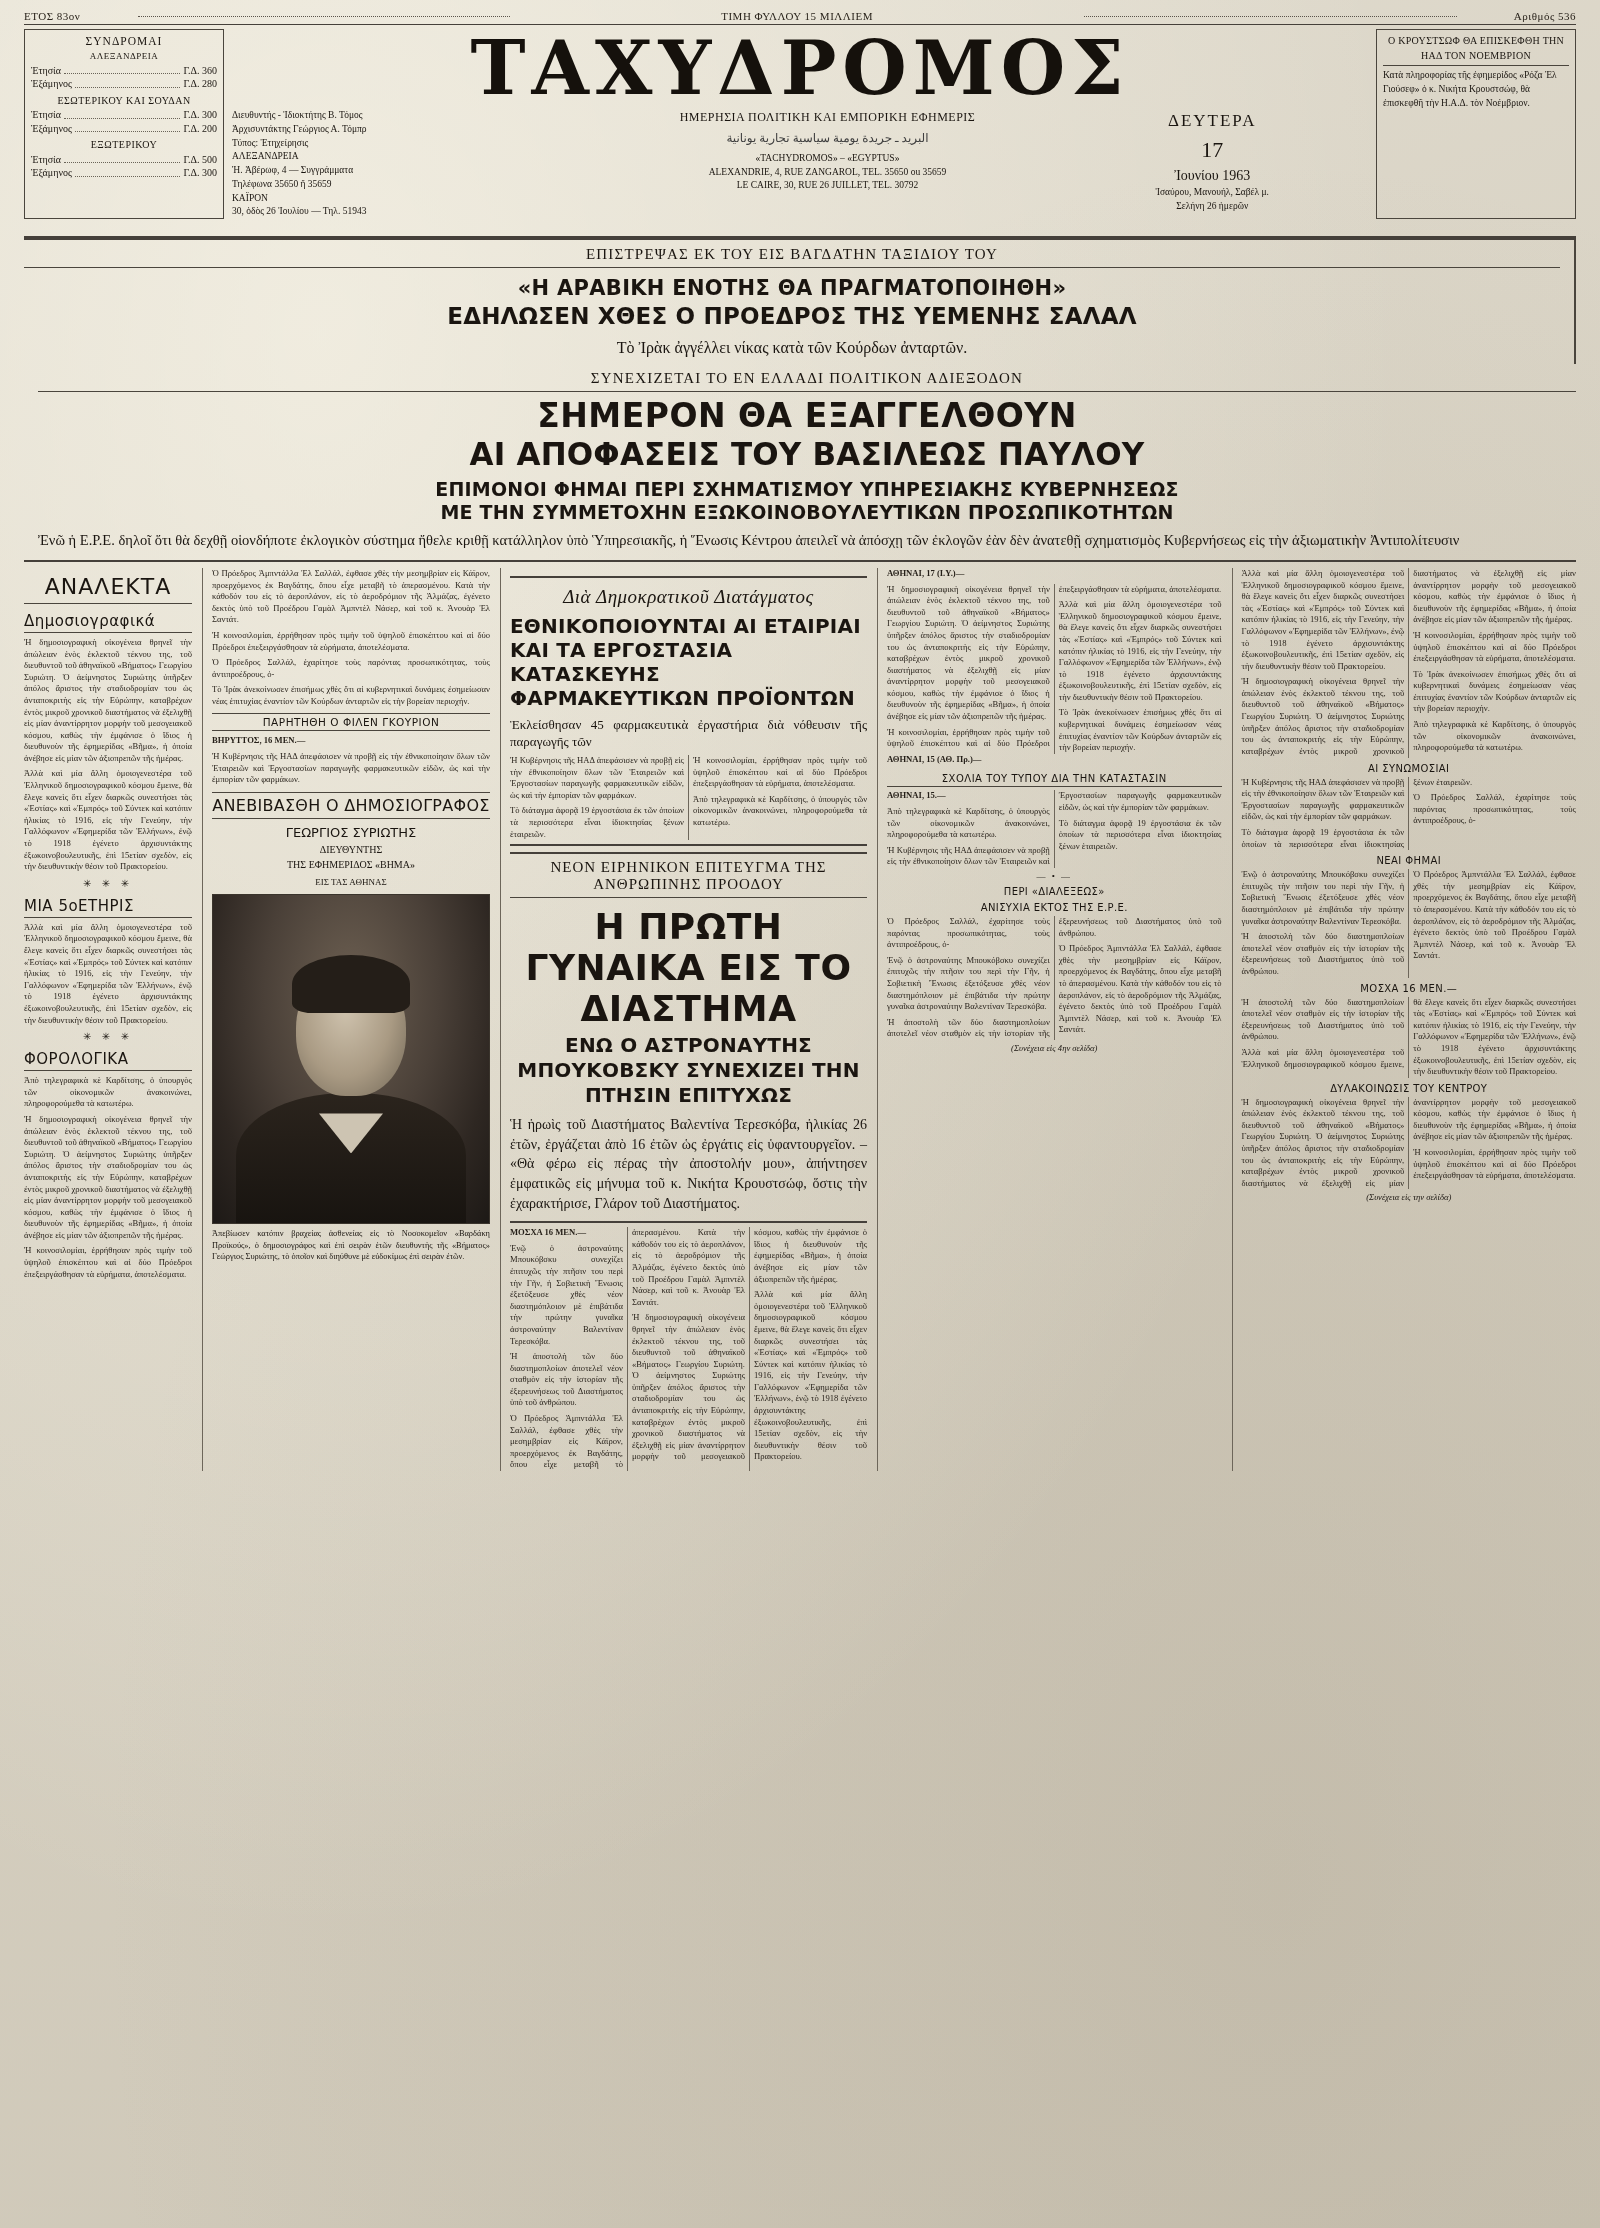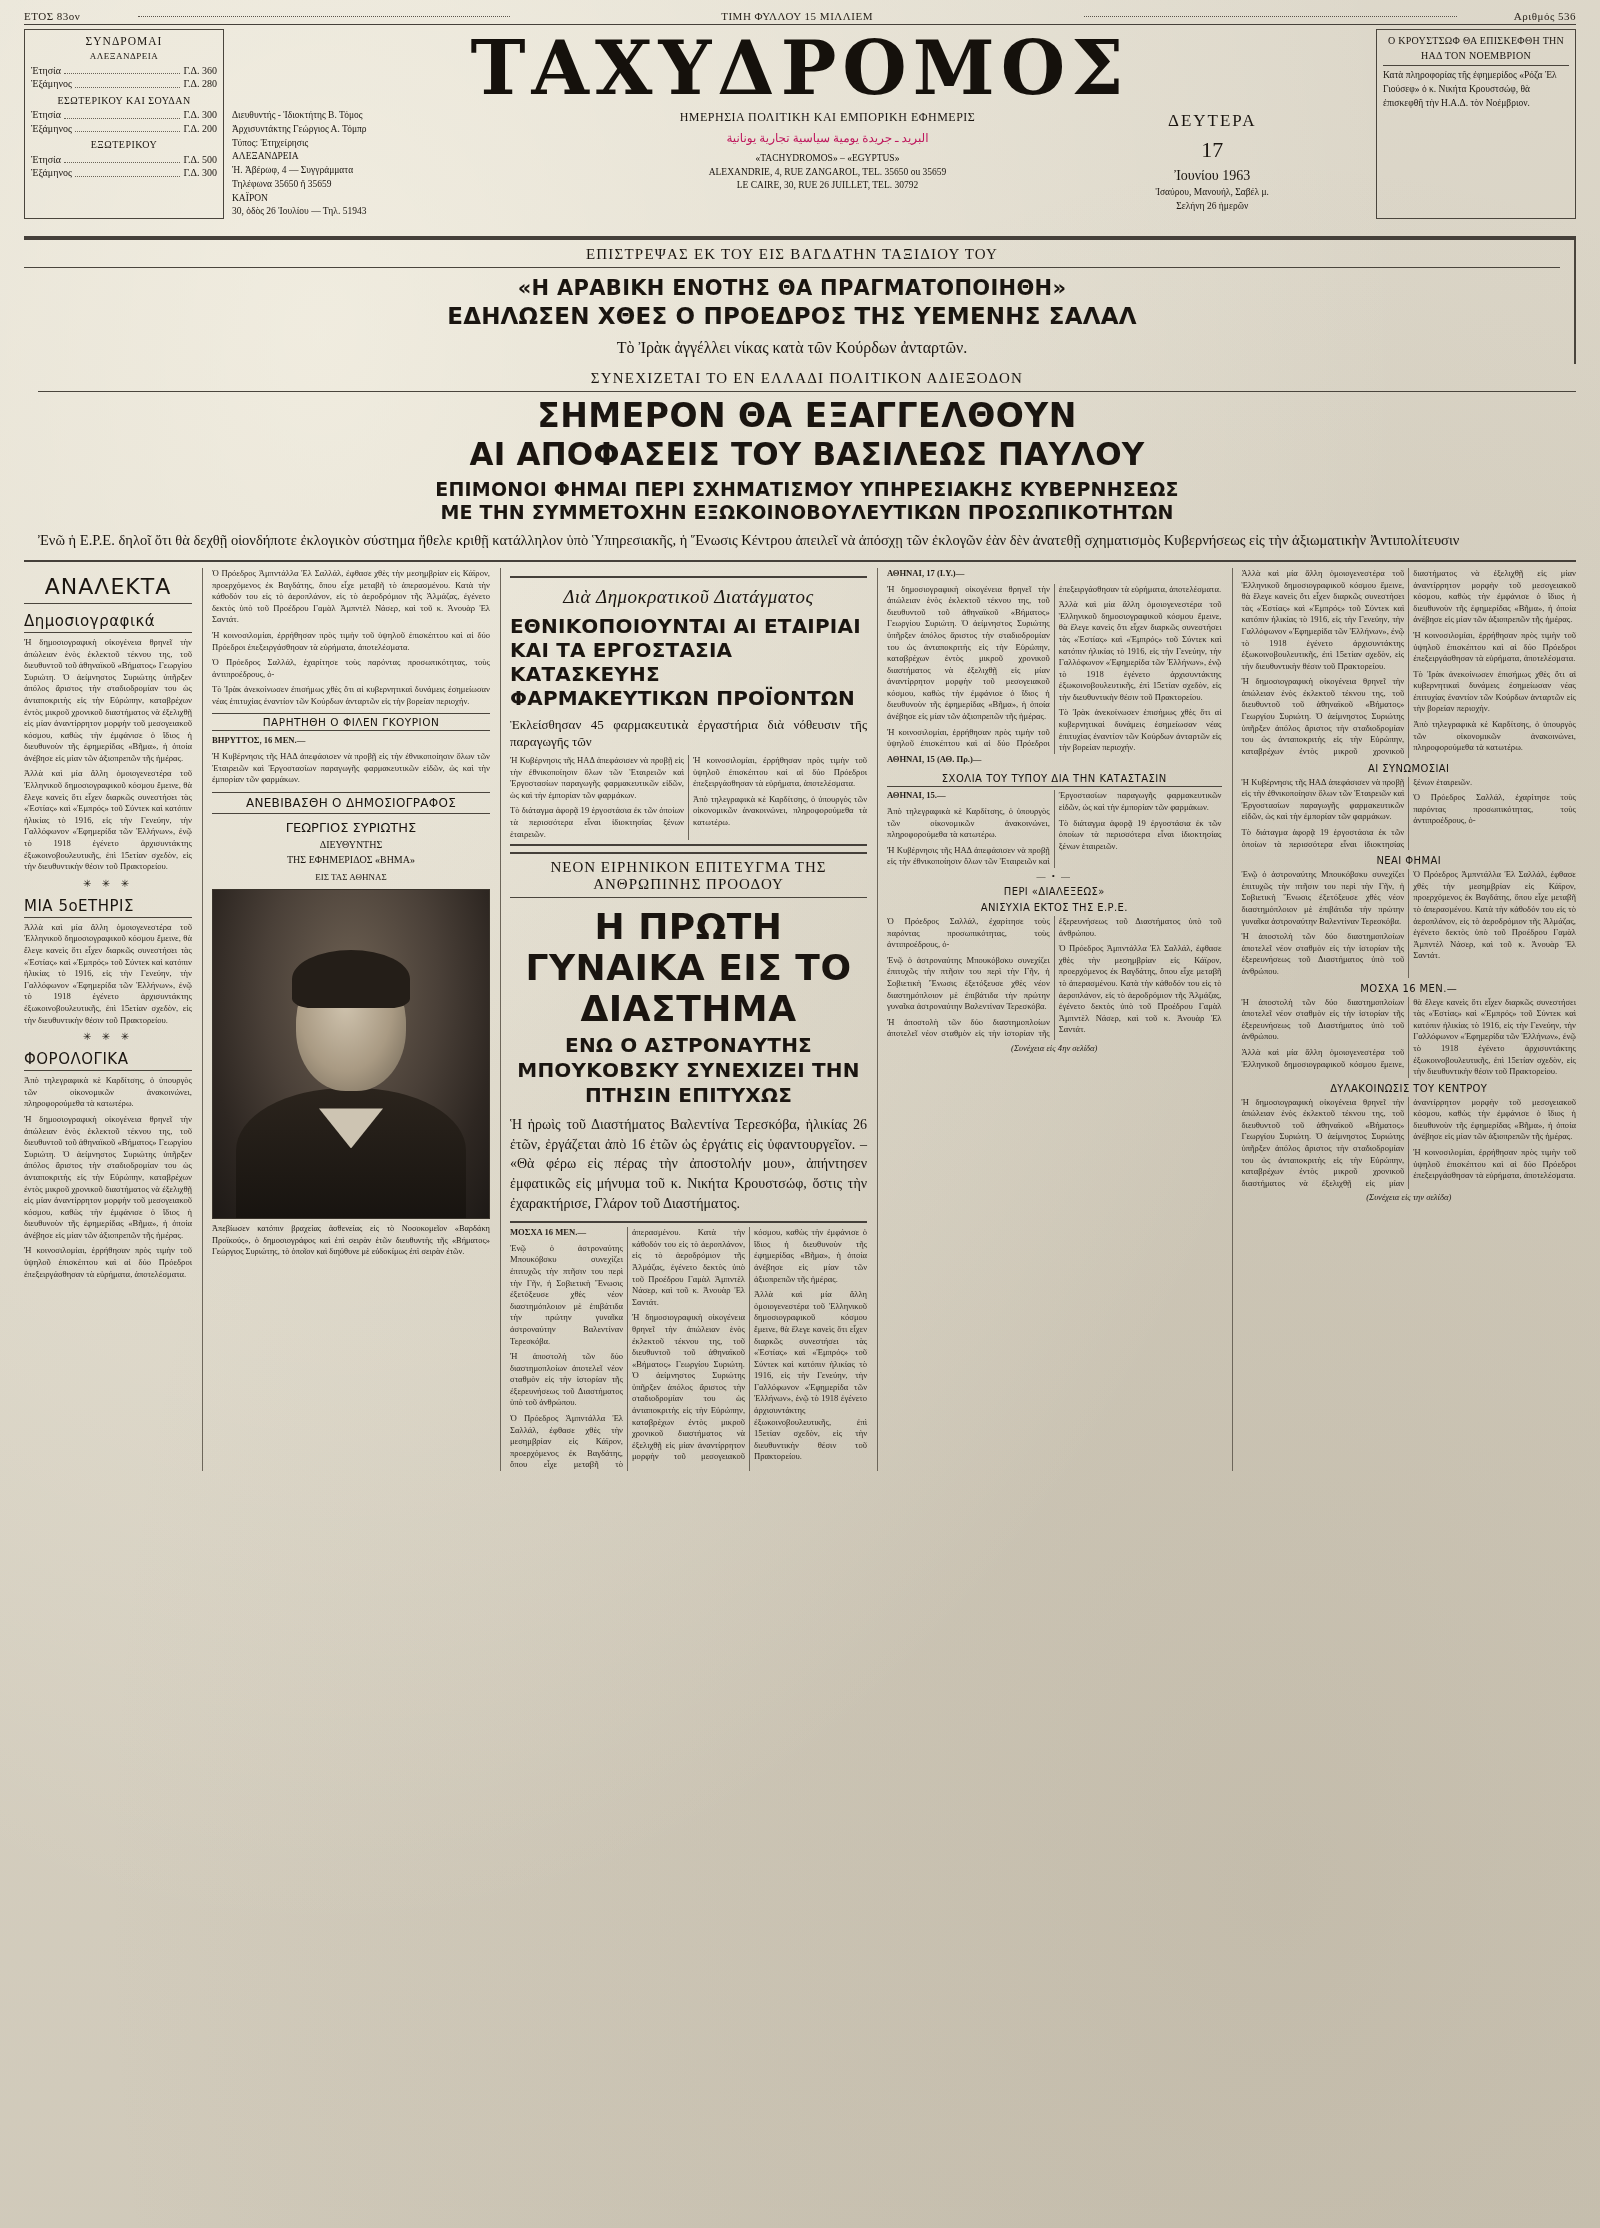--- a/index.html
+++ b/index.html
@@ -87,21 +87,21 @@
     line-height: 1.45;
     margin-top: 4px;
     text-align: left;
   }
   .flag-under .c2 { text-align: center; }
   .flag-under .c3 { text-align: center; }
   .flag-under .c2 .big { font-size: 12px; letter-spacing: .5px; margin-bottom: 4px; }
   .flag-under .c3 .day { font-size: 17px; letter-spacing: 2px; }
   .flag-under .c3 .num { font-size: 22px; }
   .flag-under .c3 .date { font-size: 14px; }
-  .arabic { font-size: 12px; letter-spacing: 0; direction: rtl; margin: 4px 0; color:#be185d;}
+  .arabic { font-size: 12px; letter-spacing: 0; direction: rtl; margin: 4px 0; color:#404040;}
 
   .mast-rule { border-top: 1px solid #45403a; border-bottom: 3px solid #45403a; height:4px; margin: 6px 24px 0 24px;}
 
   
   .band { margin: 0 24px; }
   .two-top {
     display: grid;
     grid-template-columns: 1fr;
     gap: 0;
   }
@@ -237,21 +237,21 @@
     position: absolute; left: 50%; bottom: 70px;
     width: 64px; height: 40px; margin-left: -32px;
     background: #cdc4b2;
     clip-path: polygon(50% 100%, 0 0, 100% 0);
   }
   .caption { font-size: 8.4px; text-align: justify; line-height: 1.35; margin-top: 4px; }
 
   .byline-box { text-align:center; font-size: 11px; line-height: 1.5; margin: 4px 0; }
   .byline-box .nm { font-family:"DejaVu Sans", sans-serif; font-size: 13px; }
   .byline-box .role { font-size: 10px; }
-  .byline-head { text-align:center; font-family:"DejaVu Sans", sans-serif; font-size: 12px; letter-spacing:.3px; border-top:1px solid #4a453d; border-bottom:1px solid #4a453d; padding: 3px 0; margin: 6px 0 4px;}
+  .byline-head { text-align:center; font-family:"DejaVu Sans", sans-serif; font-size: 16px; letter-spacing:.3px; border-top:1px solid #4a453d; border-bottom:1px solid #4a453d; padding: 3px 0; margin: 6px 0 4px;}
 
   .twocol { column-count: 2; column-gap: 9px; column-rule: 1px solid #6d665a; }
   .threecol { column-count: 3; column-gap: 9px; column-rule: 1px solid #6d665a; }
   .inline-head { font-family:"DejaVu Sans", sans-serif; font-size: 10px; text-align:center; margin: 5px 0 3px; letter-spacing:.4px;}
   .rule-dash { text-align:center; font-size: 9px; letter-spacing: 2px; margin: 3px 0;}
   .jump { text-align: center; font-size: 8.6px; font-style: italic; margin-top: 3px; }
 </style>
 </head>
 <body>
 

